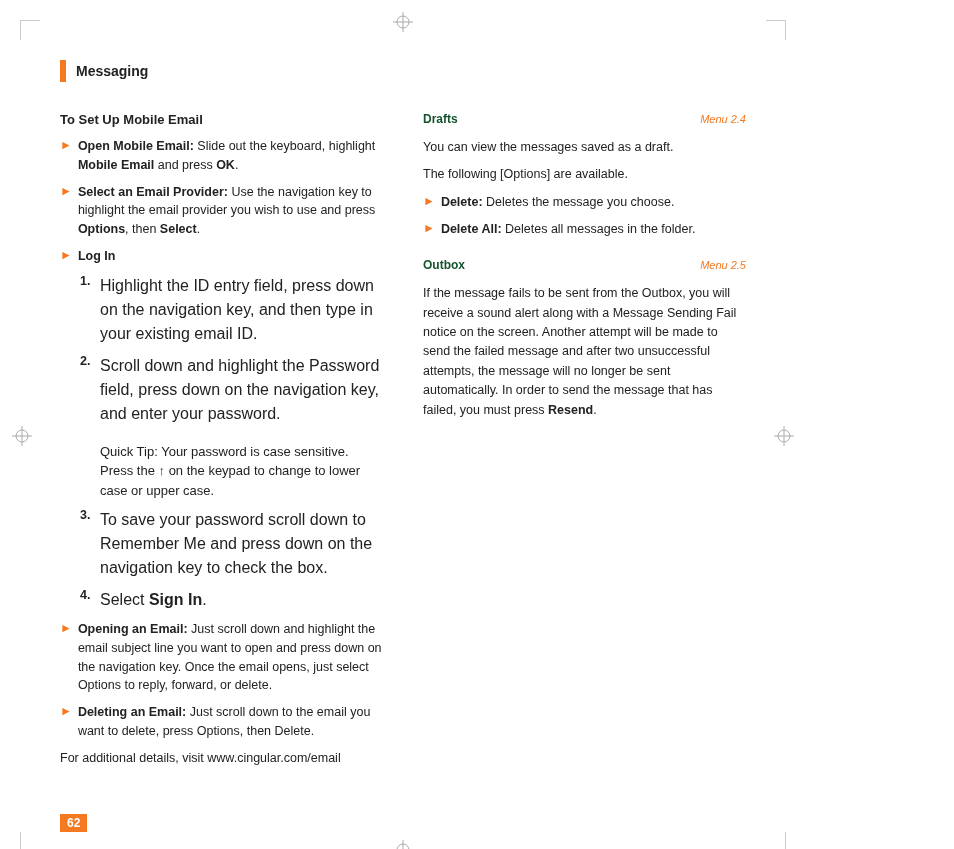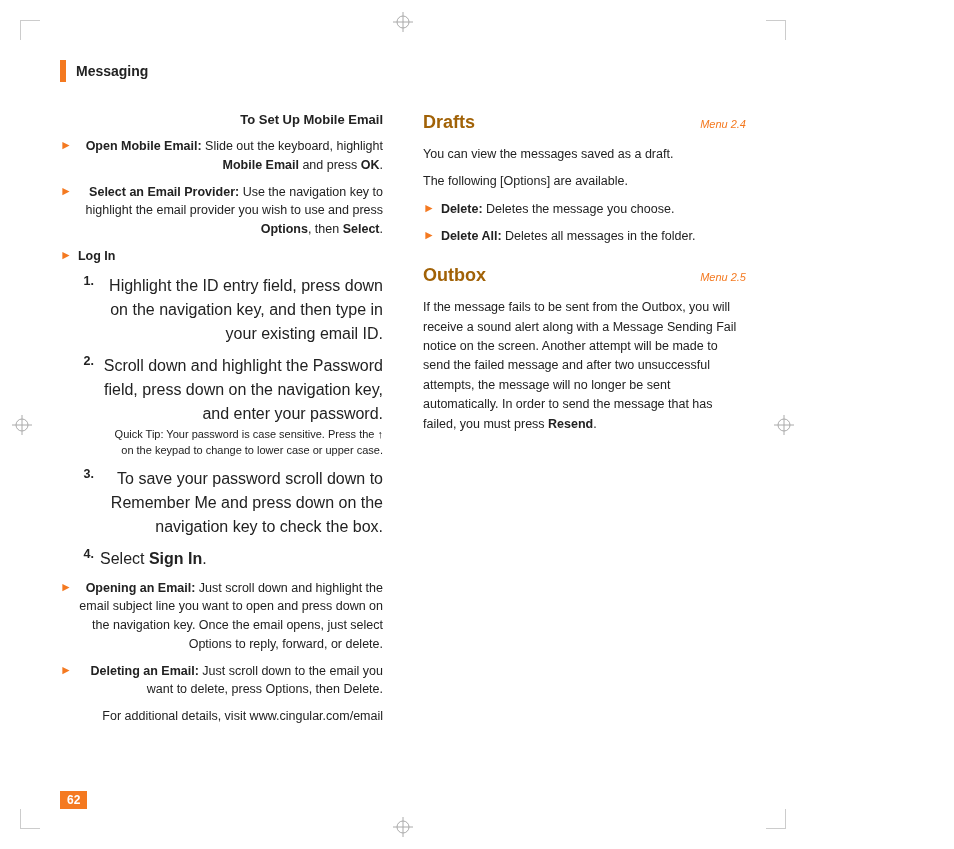--- a/index.html
+++ b/index.html
@@ -66,21 +66,20 @@
     }
 
     
     .columns {
       display: flex;
       gap: 40px;
     }
     .col-left {
       flex: 1;
       max-width: 420px;
-      text-align: right;
     }
     .col-right {
       flex: 1;
     }
 
     
     .subsection-title {
       font-weight: bold;
       font-size: 13px;
       margin-bottom: 10px;
@@ -125,30 +124,30 @@
     .num-text {
       font-size: 16px;
       line-height: 1.5;
     }
     .num-text b {
       font-weight: bold;
     }
 
     
     .quick-tip {
-      margin-top: 0;
-      font-size: 11px;
+      margin-top: 16px;
+      font-size: 13px;
       line-height: 1.5;
     }
 
     
     .colored-heading {
-      color: #a16207;
-      font-weight: bold;
-      font-size: 18px;
+      color: #14532d;
+      font-weight: bold;
+      font-size: 12px;
       margin-bottom: 4px;
     }
     .menu-ref {
       color: #f47920;
       font-style: italic;
       font-size: 11px;
       float: right;
       font-weight: normal;
     }
     .heading-row {

